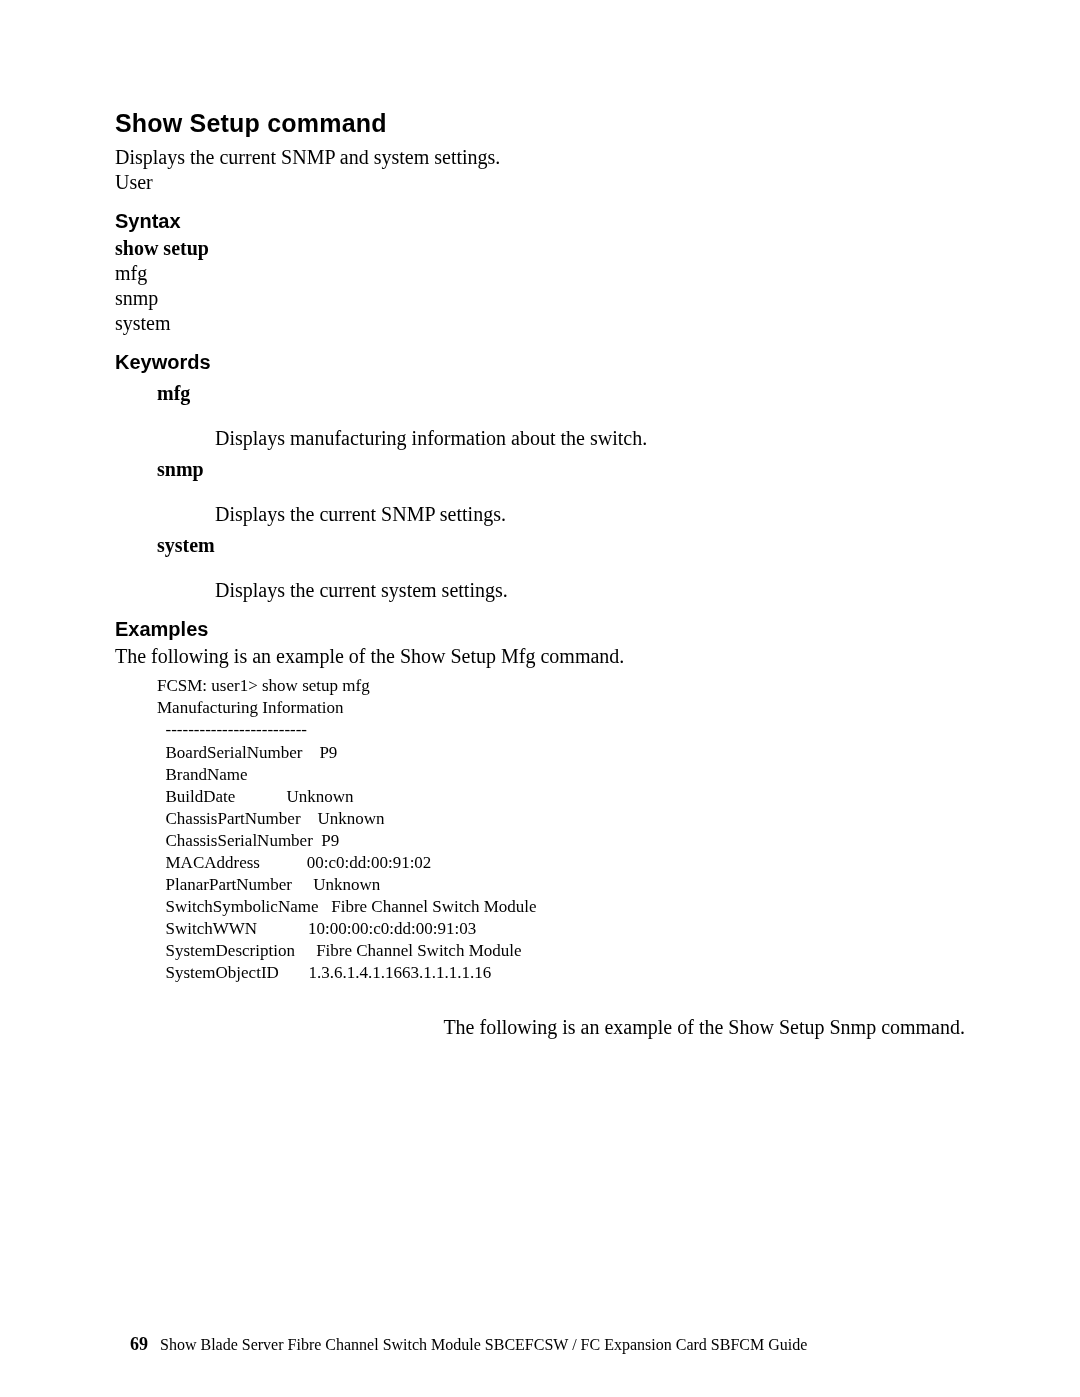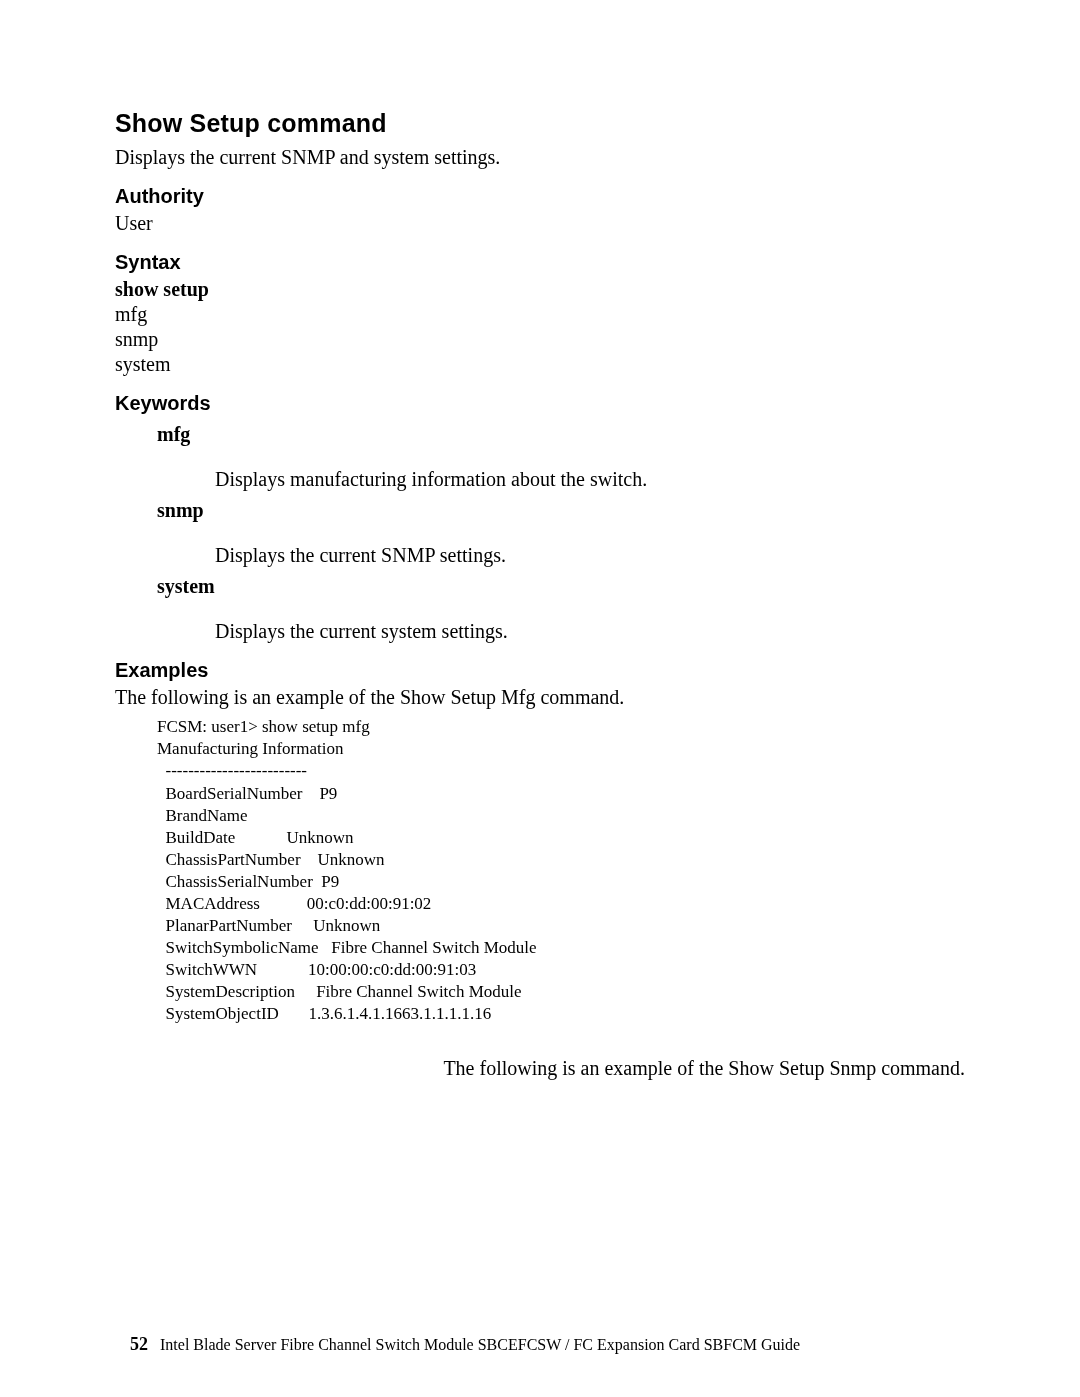--- a/index.html
+++ b/index.html
@@ -69,21 +69,20 @@
   }
 </style>
 </head>
 <body>
 
 <div class="page">
 
   <h1 class="title">Show Setup command</h1>
   <p class="para indent-1">Displays the current SNMP and system settings.</p>
 
-  <h2 class="section">Authority</h2>
   <p class="para indent-1">User</p>
 
   <h2 class="section">Syntax</h2>
   <p class="para indent-1 bold">show setup</p>
   <p class="para indent-2">mfg</p>
   <p class="para indent-2">snmp</p>
   <p class="para indent-2">system</p>
 
   <h2 class="section">Keywords</h2>
 
@@ -109,17 +108,17 @@
   MACAddress           00:c0:dd:00:91:02
   PlanarPartNumber     Unknown
   SwitchSymbolicName   Fibre Channel Switch Module
   SwitchWWN            10:00:00:c0:dd:00:91:03
   SystemDescription     Fibre Channel Switch Module
   SystemObjectID       1.3.6.1.4.1.1663.1.1.1.1.16</pre>
 
   <p class="para indent-1" style="margin-top:30px;text-align:right;">The following is an example of the Show Setup Snmp command.</p>
 
   <div class="footer">
-    <span class="pagenum">52</span>
-    &nbsp;&nbsp;<span>Intel Blade Server Fibre Channel Switch Module SBCEFCSW / FC Expansion Card SBFCM Guide</span>
+    <span class="pagenum">69</span>
+    &nbsp;&nbsp;<span>Show Blade Server Fibre Channel Switch Module SBCEFCSW / FC Expansion Card SBFCM Guide</span>
   </div>
 
 </div>
 
 </body></html>

